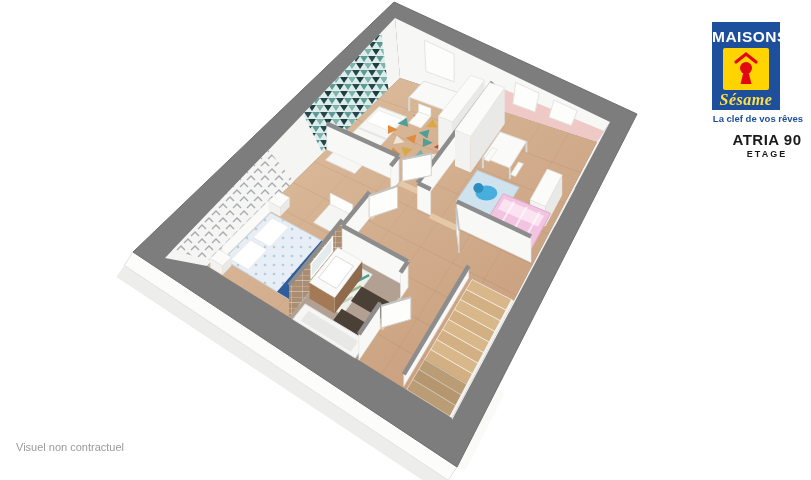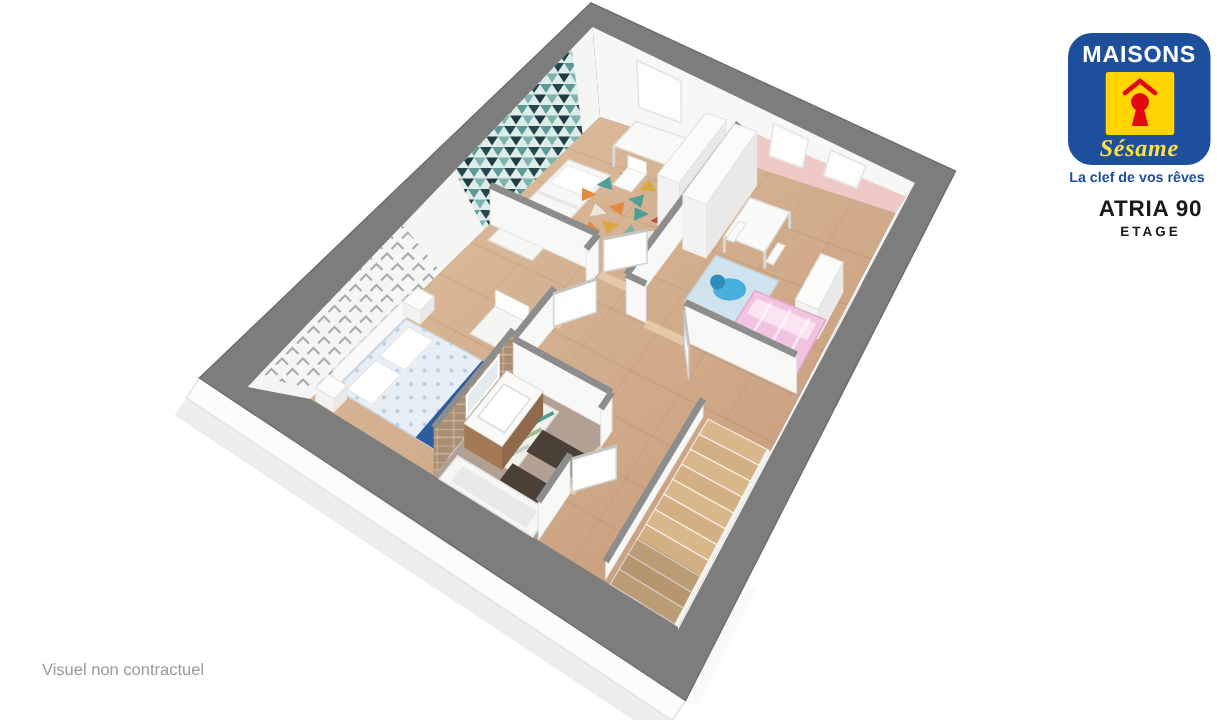--- a/index.html
+++ b/index.html
@@ -1,32 +1,32 @@
 <!DOCTYPE html>
 <html><head>
 <meta charset="utf-8">
 <style>
   html,body{margin:0;padding:0;background:#ffffff;}
   #stage{position:relative;width:811px;height:480px;background:#ffffff;overflow:hidden;
          font-family:"Liberation Sans",sans-serif;}
   #plan{position:absolute;left:0;top:0;}
-  .logo{position:absolute;left:712px;top:22px;width:95px;height:88px;background:#1d4f9c;
-        border-radius:16px;text-align:center;box-sizing:border-box;padding-top:6px;}
+  .logo{position:absolute;left:712px;top:22px;width:68px;height:88px;background:#1d4f9c;
+        border-radius:0;text-align:center;box-sizing:border-box;padding-top:6px;}
   .logo-name{color:#ffffff;font-weight:bold;font-size:15.5px;letter-spacing:0.5px;
              font-family:"Liberation Sans",sans-serif;}
   .logo-key{margin-top:2px;line-height:0;}
   .logo-script{color:#fde047;font-family:"Liberation Serif",serif;font-style:italic;
                font-weight:bold;font-size:16px;margin-top:1px;letter-spacing:0.5px;}
   .tagline{position:absolute;left:690px;top:113px;width:136px;text-align:center;
            color:#1d4f9c;font-size:9.5px;font-weight:600;}
   .model{position:absolute;left:707px;top:131px;width:120px;text-align:center;
          color:#1a1a1a;font-size:15px;font-weight:800;letter-spacing:0.5px;}
   .level{position:absolute;left:707px;top:149px;width:120px;text-align:center;
          color:#1a1a1a;font-size:9px;font-weight:bold;letter-spacing:2px;}
-  .disclaimer{position:absolute;left:28px;top:441px;color:#9a9a9a;font-size:11px;}
+  .disclaimer{position:absolute;left:16px;top:441px;color:#9a9a9a;font-size:11px;}
 </style>
 </head>
 <body>
 
 <div id="stage">
 
   <svg id="plan" width="811" height="480" viewBox="0 0 811 480">
     <defs>
       <linearGradient id="floorG" x1="0" y1="0" x2="0.8" y2="1">
         <stop offset="0" stop-color="#e0c2a2"></stop>

